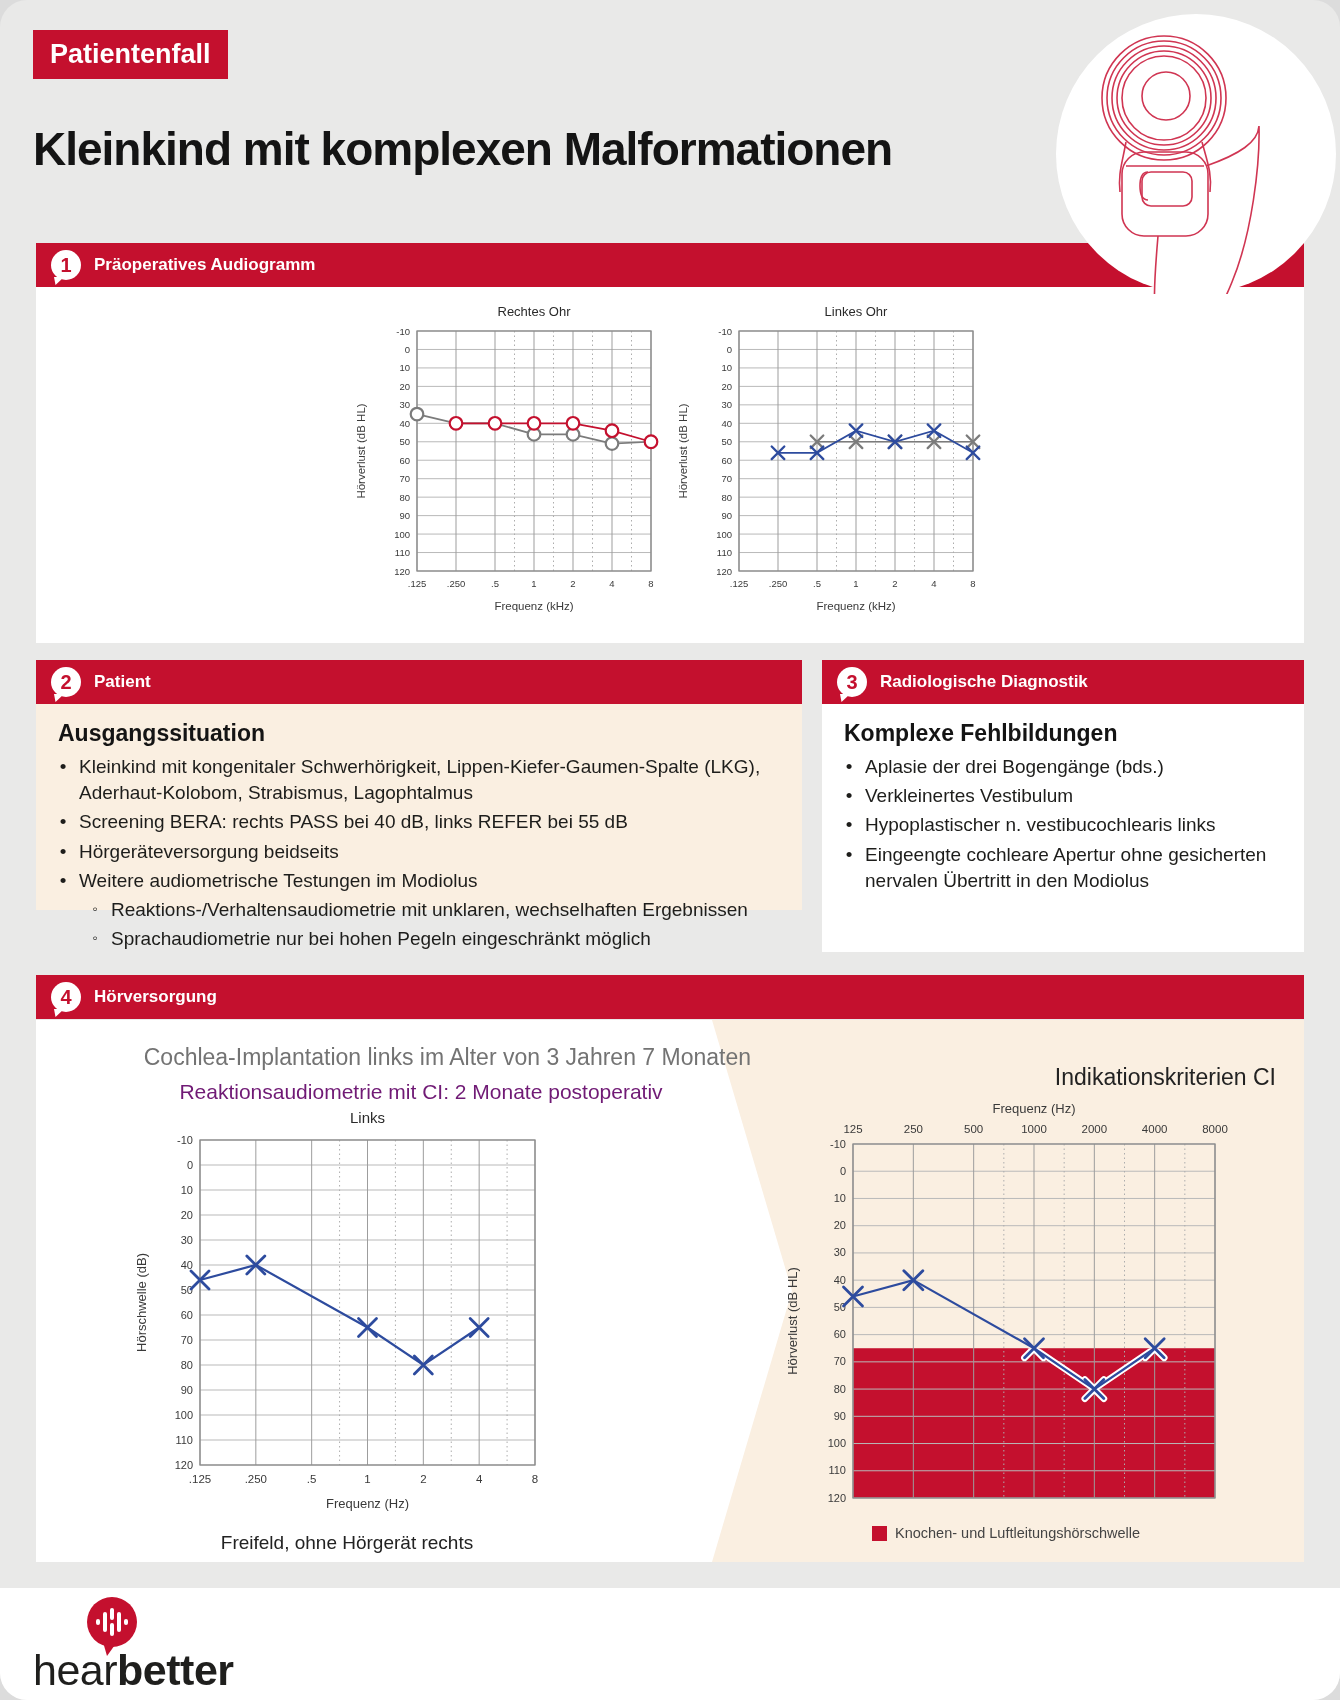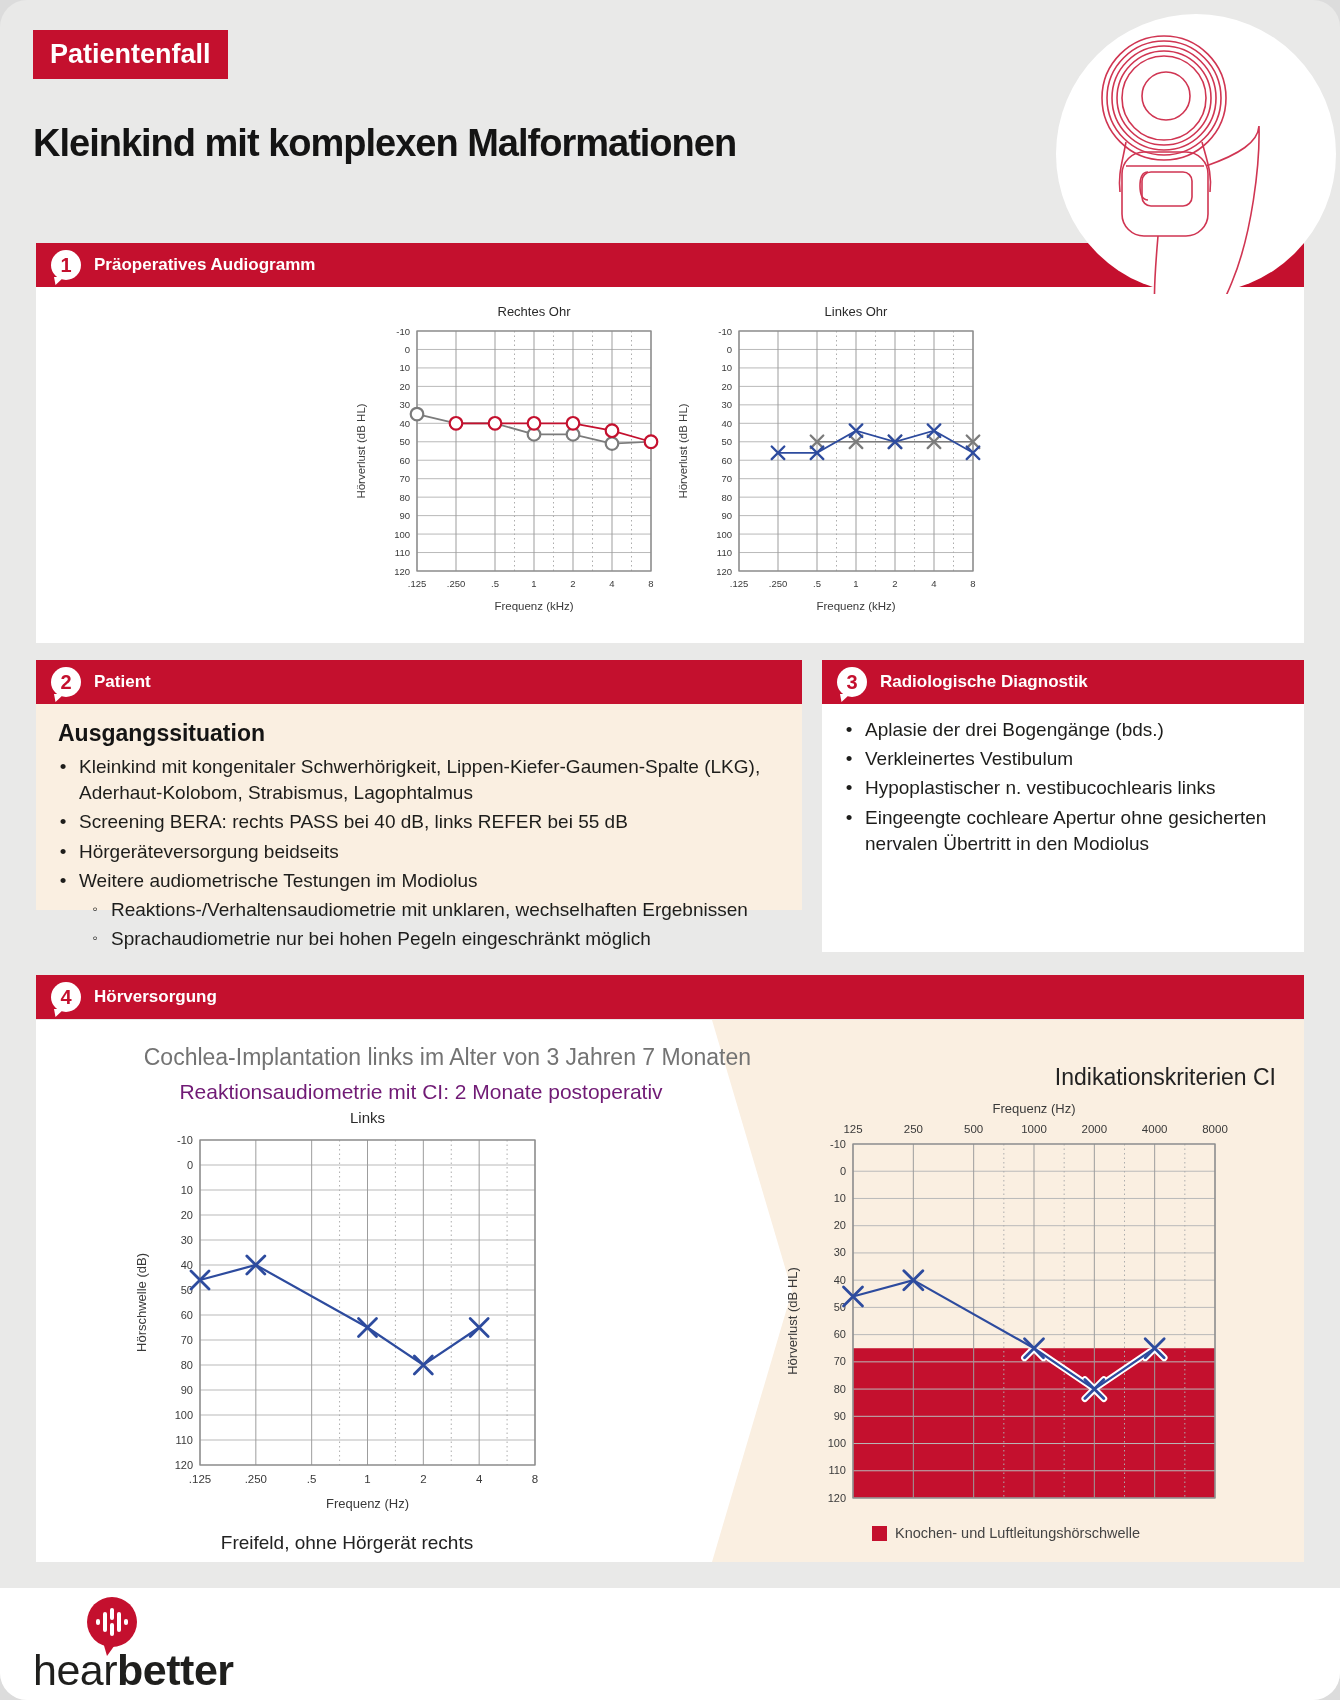--- a/index.html
+++ b/index.html
@@ -1,21 +1,21 @@
 <!DOCTYPE html>
 <html><head>
 <meta charset="utf-8">
 <style>
   html,body{margin:0;padding:0;background:#dcdcdc;}
   .page{position:relative;width:1340px;height:1700px;margin:0 auto;background:#e9e9e8;
         font-family:"Liberation Sans","DejaVu Sans",sans-serif;overflow:hidden;border-radius:27px;}
   
   .badge{position:absolute;left:33px;top:30px;background:#c4102e;color:#fff;
          font-size:27px;font-weight:700;padding:9px 17px;}
-  .main-title{position:absolute;left:33px;top:122px;font-size:38px;font-weight:700;
+  .main-title{position:absolute;left:33px;top:122px;font-size:46px;font-weight:700;
               color:#141414;letter-spacing:-1px;}
   .deco{position:absolute;left:1056px;top:14px;width:280px;height:280px;border-radius:50%;
         background:#fff;z-index:3;display:flex;align-items:center;justify-content:center;}
   
   .bar{position:absolute;height:44px;background:#c4102e;display:flex;align-items:center;
        gap:13px;padding-left:15px;box-sizing:border-box;z-index:2;}
   .bar .num{width:30px;height:30px;background:#fff;border-radius:50%;color:#c4102e;
             font-weight:700;font-size:20px;display:flex;align-items:center;justify-content:center;
             position:relative;flex:none;}
   .bar .num::after{content:"";position:absolute;left:3px;bottom:-5px;width:10px;height:8px;
@@ -259,20 +259,21 @@
           <span>Sprachaudiometrie nur bei hohen Pegeln eingeschränkt möglich</span>
         </div>
       </div>
   </div>
 
   <div class="bar" id="bar3">
     <span class="num">3</span>
     <span class="bt-title">Radiologische Diagnostik</span>
   </div>
   <div class="panel" id="panel3">
+    <h3 class="subhead">Komplexe Fehlbildungen</h3>
     <div id="list-s3">
         <div class="bli">
           <span class="bm">•</span>
           <span>Aplasie der drei Bogengänge (bds.)</span>
         </div>
         <div class="bli">
           <span class="bm">•</span>
           <span>Verkleinertes Vestibulum</span>
         </div>
         <div class="bli">

